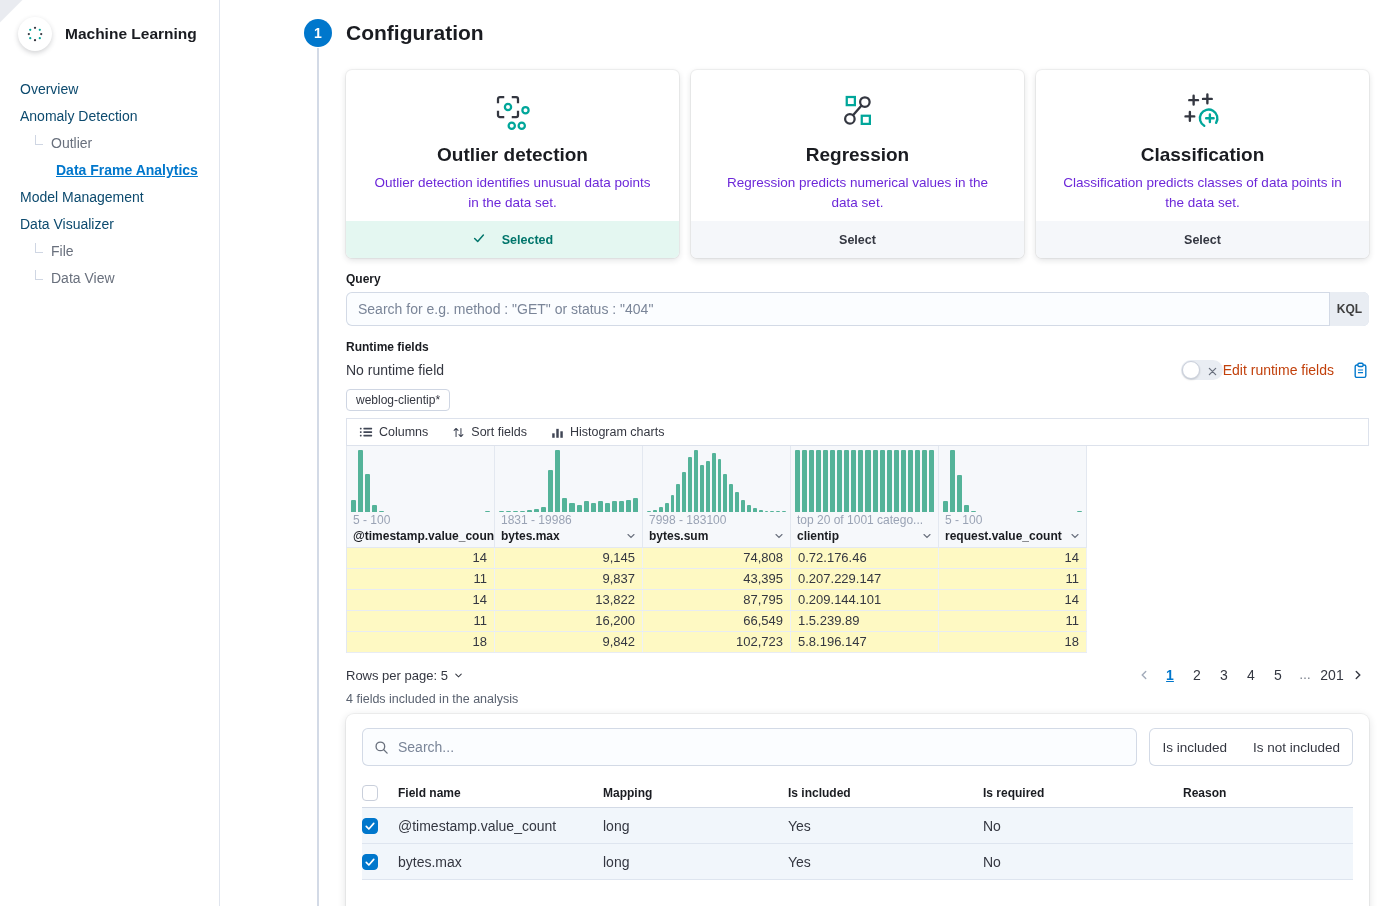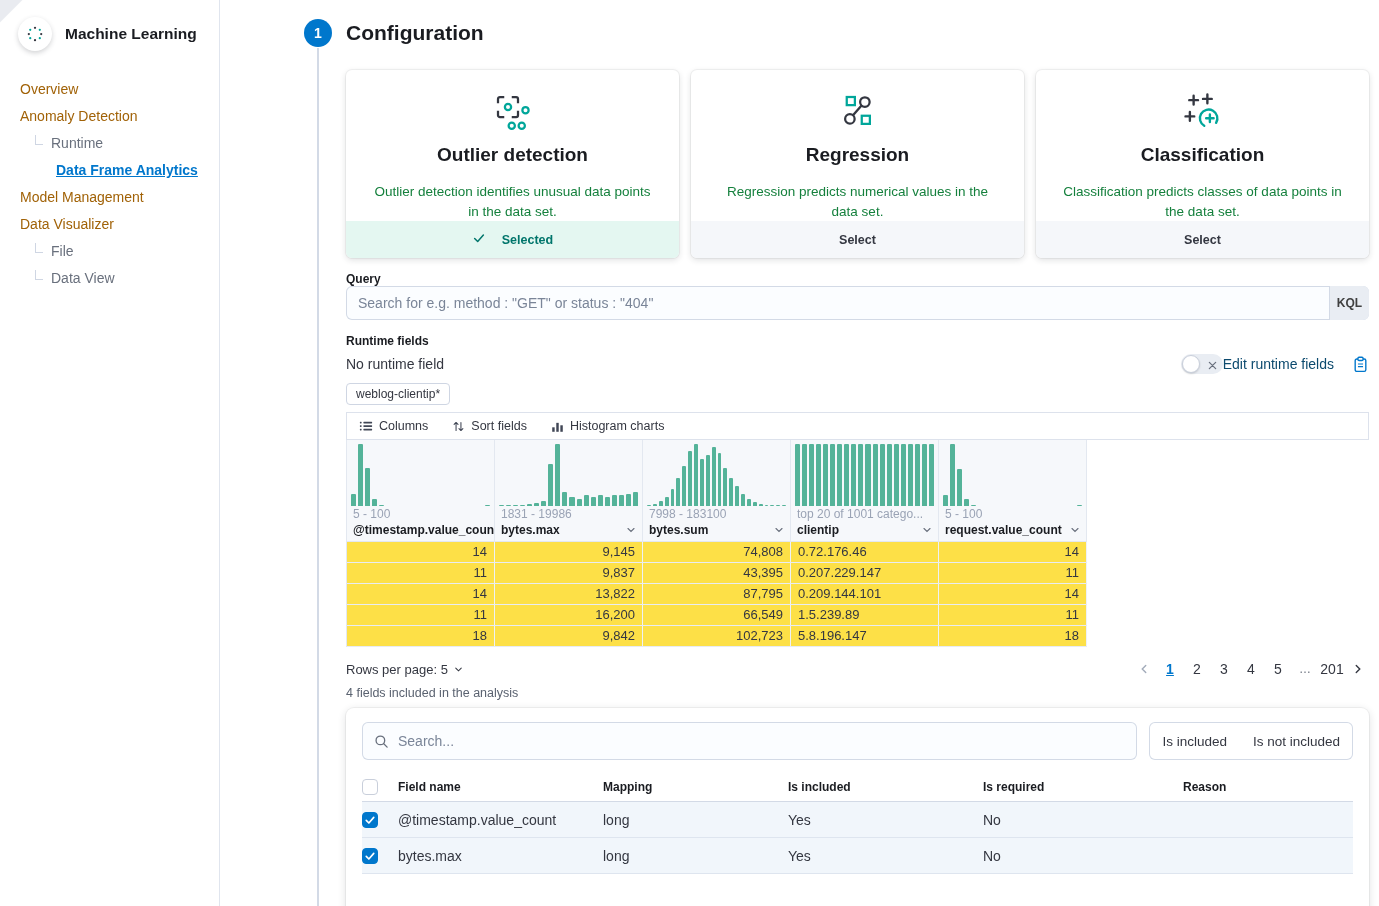--- a/index.html
+++ b/index.html
@@ -9,21 +9,21 @@
   
   .sidebar { position:absolute; left:0; top:0; width:220px; height:906px;
     background:#fff; border-right:1px solid #e0e5ee; z-index:5; }
   .sidebar-curve { position:absolute; top:0; left:0; width:84px; height:52px;
     background:linear-gradient(135deg,#e9ebf0 16%,#ffffff 17%); }
   .logo-row { position:relative; display:flex; align-items:center; gap:13px; padding:17px 18px 0 18px; }
   .logo-badge { width:34px; height:34px; border-radius:50%; background:#fff;
     box-shadow:0 2px 5px rgba(52,55,65,.22); display:flex; align-items:center; justify-content:center; flex-shrink:0; }
   .app-title { font-weight:700; font-size:15.5px; color:#1a1c21; }
   .nav { padding:30px 0 0 20px; }
-  .nav-item { font-size:14px; margin-bottom:11px; color:#a16207; cursor:pointer; width:fit-content; }
+  .nav-item { font-size:14px; margin-bottom:11px; color:#0c4a6e; cursor:pointer; width:fit-content; }
   .nav-item.sub { margin-left:15px; color:#69707d; }
   .nav-item.sub::before { content:""; display:inline-block; width:7px; height:9px;
     border-left:1px solid #cfd6e3; border-bottom:1px solid #cfd6e3; margin-right:8px; transform:translateY(-3px); }
   .nav-item.active { color:#0077cc; font-weight:700; text-decoration:underline;padding-left:36px; }
 
   
   .main { position:absolute; left:220px; top:0; width:1159px; height:906px; }
   .step-line { position:absolute; left:97px; top:48px; bottom:0; width:2px; background:#d3dae6; }
   .step-circle { position:absolute; left:84px; top:19px; width:28px; height:28px; border-radius:50%;
     background:#0077cc; color:#fff; font-weight:700; font-size:14px;
@@ -32,62 +32,62 @@
   .content { position:absolute; left:126px; top:70px; width:1023px; }
 
   
   .cards-row { display:flex; gap:12px; height:188px; }
   .card { flex:1; background:#fff; border-radius:6px;
     box-shadow:0 2px 6px rgba(31,38,46,.14), 0 0 0 1px rgba(31,38,46,.05);
     display:flex; flex-direction:column; text-align:center; cursor:pointer; }
   .card-body { flex:1; padding-top:21px; }
   .card-icon { height:42px; display:flex; align-items:center; justify-content:center; }
   .card-title { font-size:19px; font-weight:700; color:#1a1c21; margin-top:11px; }
-  .card-desc { font-size:13.5px; line-height:1.45; margin-top:16px; padding:0 24px; color:#15803d; }
+  .card-desc { font-size:13.5px; line-height:1.45; margin-top:7px; padding:0 24px; color:#6d28d9; }
   .card-footer { height:37px; border-radius:0 0 6px 6px; display:flex; align-items:center;
     justify-content:center; gap:16px; font-size:12.5px; font-weight:700; background:#f5f7fa; color:#343741; }
   .card-footer.selected { background:#e4f7f1; color:#00756b; }
 
   
   .section-label { margin-top:14px; font-size:12px; font-weight:700; color:#1a1c21; }
-  .query-box { height:34px; display:flex; border-radius:6px; overflow:hidden;
+  .query-box { margin-top:6px; height:34px; display:flex; border-radius:6px; overflow:hidden;
     box-shadow:inset 0 0 0 1px #d3dae6; background:#fbfdff; }
   .query-box input { flex:1; border:none; outline:none; background:transparent;
     padding:0 12px; font-size:14px; color:#343741; font-family:inherit; }
   .query-box input::placeholder { color:#7a8598; }
   .kql-badge { width:40px; background:#e9edf3; border-left:1px solid #d3dae6; color:#404040;
     font-weight:700; font-size:12px; display:flex; align-items:center; justify-content:center; cursor:pointer; }
 
   
   .runtime-row { margin-top:4px; display:flex; justify-content:space-between; align-items:center; min-height:24px; }
   .runtime-right { display:flex; align-items:center; }
   .toggle { position:relative; width:42px; height:20px; border-radius:10px; background:#e9edf3; cursor:pointer; flex-shrink:0; }
   .toggle .thumb { position:absolute; left:1px; top:1px; width:18px; height:18px; border-radius:50%;
     background:#fff; border:1px solid #c9cfdb; box-shadow:0 1px 2px rgba(0,0,0,.15); }
   .toggle .xmark { position:absolute; right:6px; top:3px; }
-  .toggle-label { font-size:14px; color:#0c4a6e; }
+  .toggle-label { font-size:14px; color:#c2410c; }
   .clipboard-btn { margin-left:18px; cursor:pointer; display:flex; align-items:center; }
   .index-badge { margin-top:7px; display:inline-block; width:fit-content; padding:3px 9px;
     border:1px solid #cfd6e3; border-radius:4px; font-size:12px; color:#343741; background:#fff; }
 
   
   .toolbar { margin-top:7px; height:28px; border:1px solid #dde2ec; display:flex; align-items:center;
     gap:24px; padding:0 12px; background:#fff; }
   .toolbar-btn { display:flex; align-items:center; gap:6px; font-size:12.5px; color:#343741; cursor:pointer; font-weight:500; }
   .grid { width:fit-content; border-left:1px solid #e3e8f0; }
   .grid-header { display:flex; }
   .gh-cell { width:148px; border-right:1px solid #e3e8f0; border-bottom:1px solid #e3e8f0; background:#f6f8fb; }
   .hist { height:66px; display:flex; align-items:flex-end; gap:2px; padding:2px 4px 0 4px; }
   .hist .bar { flex:1; background:#54b399; border-radius:1px 1px 0 0; }
   .gh-range { height:16px; font-size:12px; color:#9aa3b5; padding:1px 6px 0 6px;
     white-space:nowrap; overflow:hidden; }
   .gh-name { display:flex; align-items:center; padding:1px 5px 4px 6px; font-size:12px; font-weight:700;
     color:#1a1c21; white-space:nowrap; overflow:hidden; cursor:pointer; }
   .gh-name .chev { margin-left:auto; flex-shrink:0; display:flex; color:#69707d; }
-  .grid-row { display:flex; height:21px; border-bottom:1px solid #e8ecf3; align-items:center; background:#fde047; }
+  .grid-row { display:flex; height:21px; border-bottom:1px solid #e8ecf3; align-items:center; background:#fef9c3; }
   .g-cell { width:148px; padding:0 7px; font-size:13px; text-align:right; white-space:nowrap;
     overflow:hidden; border-right:1px solid #eef1f6; line-height:20px; }
   .g-cell.left { text-align:left; }
 
   
   .pager-row { margin-top:10px; display:flex; justify-content:space-between; align-items:center; }
   .rows-per-page { display:flex; align-items:center; gap:5px; font-size:13px; color:#343741; cursor:pointer; }
   .pagination { display:flex; align-items:center; gap:3px; font-size:14px; }
   .page-btn { min-width:24px; height:24px; display:flex; align-items:center; justify-content:center;
     cursor:pointer; color:#343741; }
@@ -139,21 +139,21 @@
             <circle cx="7.5" cy="23.5" r="2" fill="#00a69a"></circle>
           <circle cx="5" cy="16" r="2" fill="#343741"></circle>
             <circle cx="7.5" cy="8.5" r="2" fill="#00a69a"></circle>
         </svg>
       </div>
       <div class="app-title">Machine Learning</div>
     </div>
     <nav class="nav" id="nav-list">
         <div class="nav-item">Overview</div>
         <div class="nav-item">Anomaly Detection</div>
-        <div class="nav-item sub">Runtime</div>
+        <div class="nav-item sub">Outlier</div>
         <div class="nav-item active">Data Frame Analytics</div>
         <div class="nav-item">Model Management</div>
         <div class="nav-item">Data Visualizer</div>
         <div class="nav-item sub">File</div>
         <div class="nav-item sub">Data View</div>
       </nav>
   </aside>
 
   <main class="main">
     <div class="step-line"></div>

